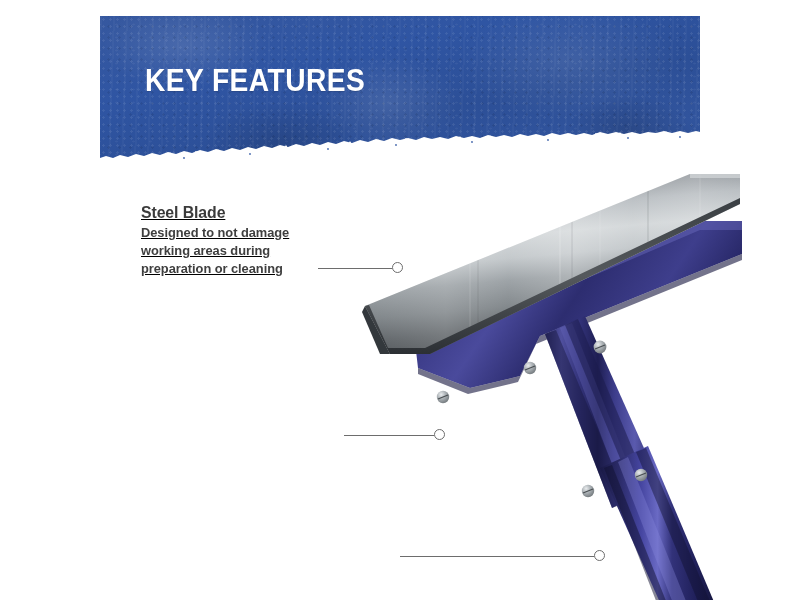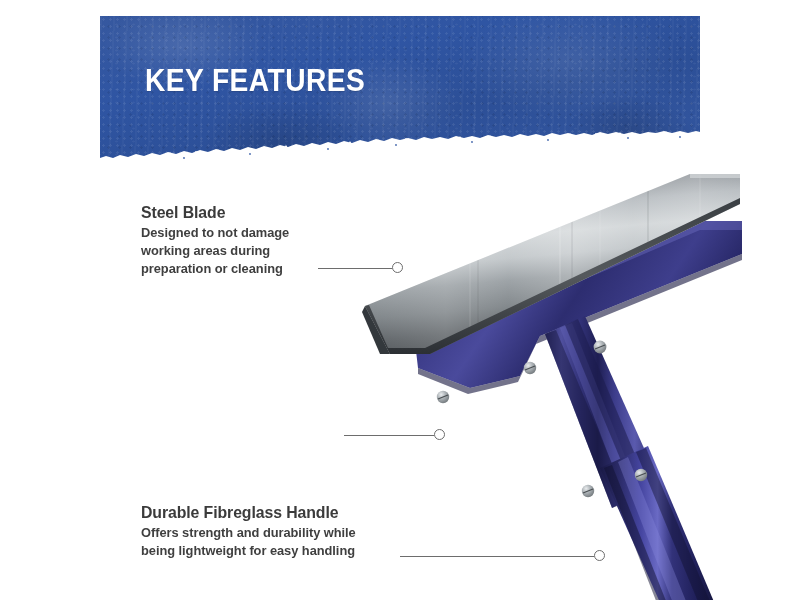--- a/index.html
+++ b/index.html
@@ -47,21 +47,21 @@
     font-weight:bold;
     letter-spacing:.5px;
     transform:scaleX(.88);
     transform-origin:left center;
     white-space:nowrap;
     line-height:1;
     text-shadow:0 1px 1px rgba(0,0,0,.14);
   }
 
   
-  .feature{position:absolute;left:141px;}
+  .feature{position:absolute;left:141px;text-decoration:underline;}
   .feature h3{
     margin:0 0 1px 0;
     font-size:16.5px;
     font-weight:bold;
     color:#3b3b3b;
     letter-spacing:-.1px;
     transform:scaleX(.96);
     transform-origin:left center;
     white-space:nowrap;
     line-height:1.25;
@@ -282,23 +282,18 @@
   <div class="leader" style="left:318px;top:246px;width:85px;">
     <div class="ln" style="width:74px;"></div>
     <div class="dot" style="left:74px;"></div>
   </div>
 
   <div class="leader" style="left:344px;top:413px;width:101px;">
     <div class="ln" style="width:90px;"></div>
     <div class="dot" style="left:90px;"></div>
   </div>
 
-  <div class="feature" id="feature-2">
-    <h3>Durable Fibreglass Handle</h3>
-    <p>Offers strength and durability while
-being lightweight for easy handling</p>
-  </div>
   <div class="leader" style="left:400px;top:534px;width:205px;">
     <div class="ln" style="width:194px;"></div>
     <div class="dot" style="left:194px;"></div>
   </div>
 
 </div>
 
 </body></html>

